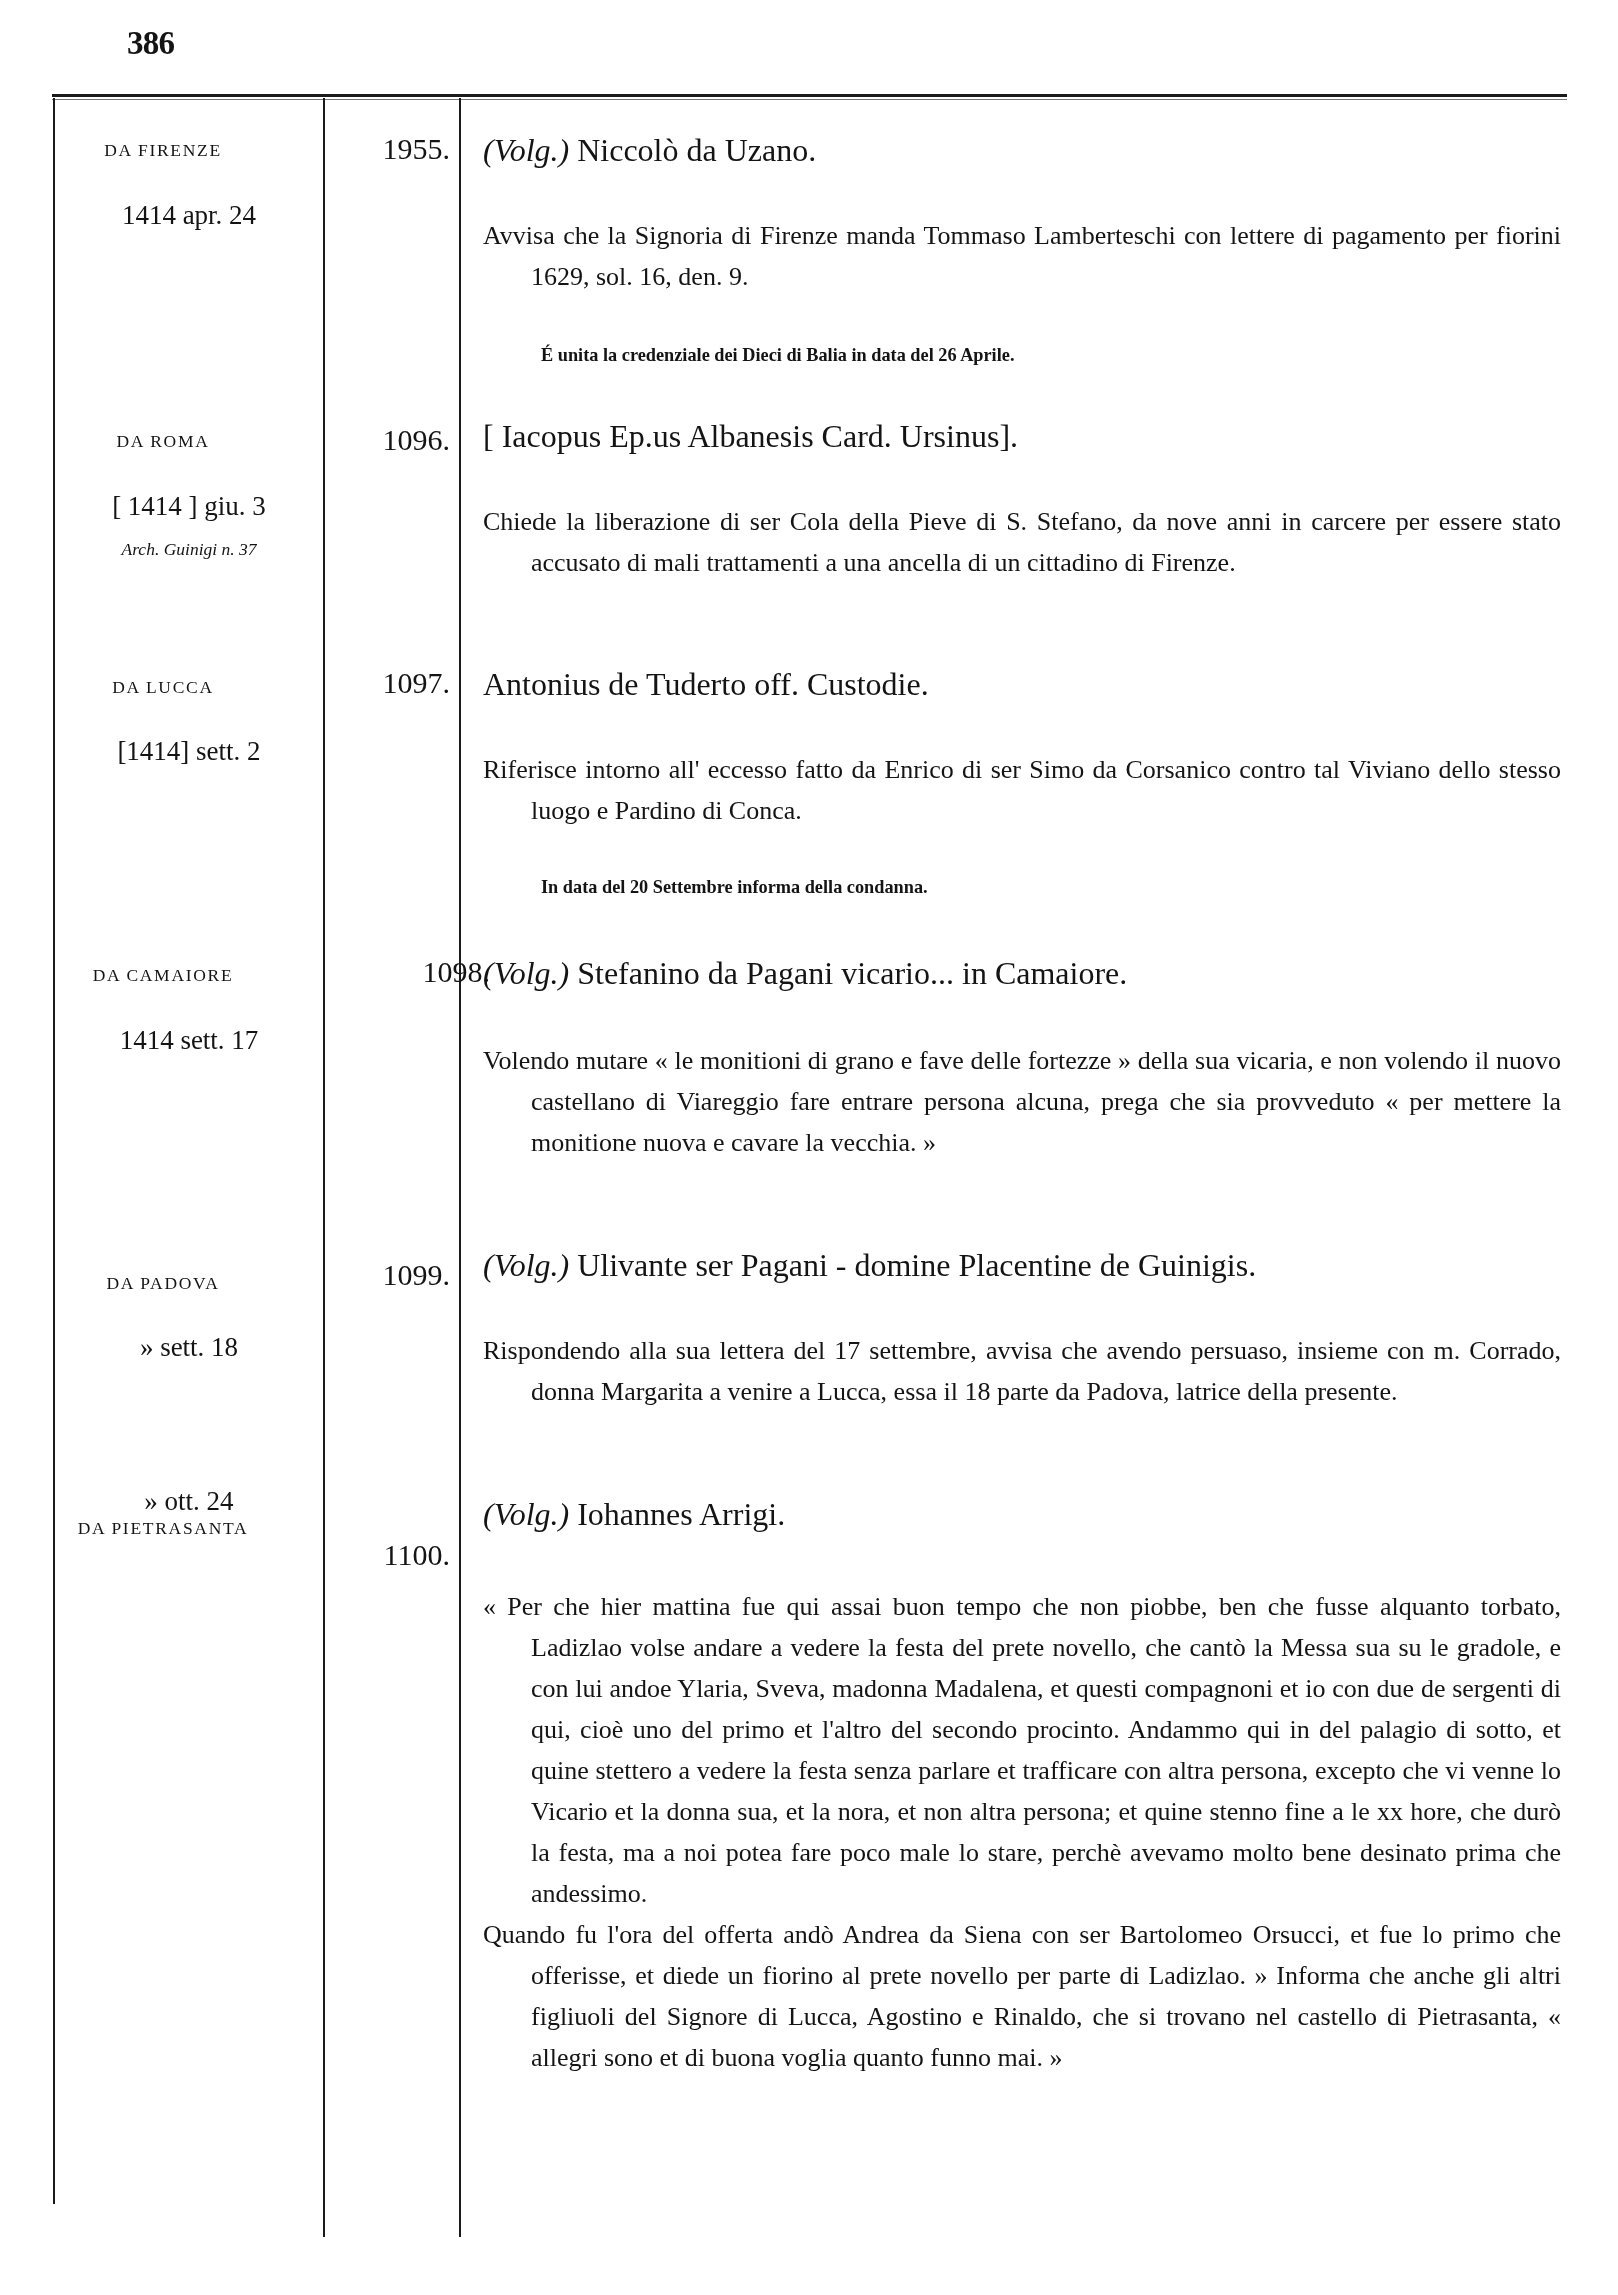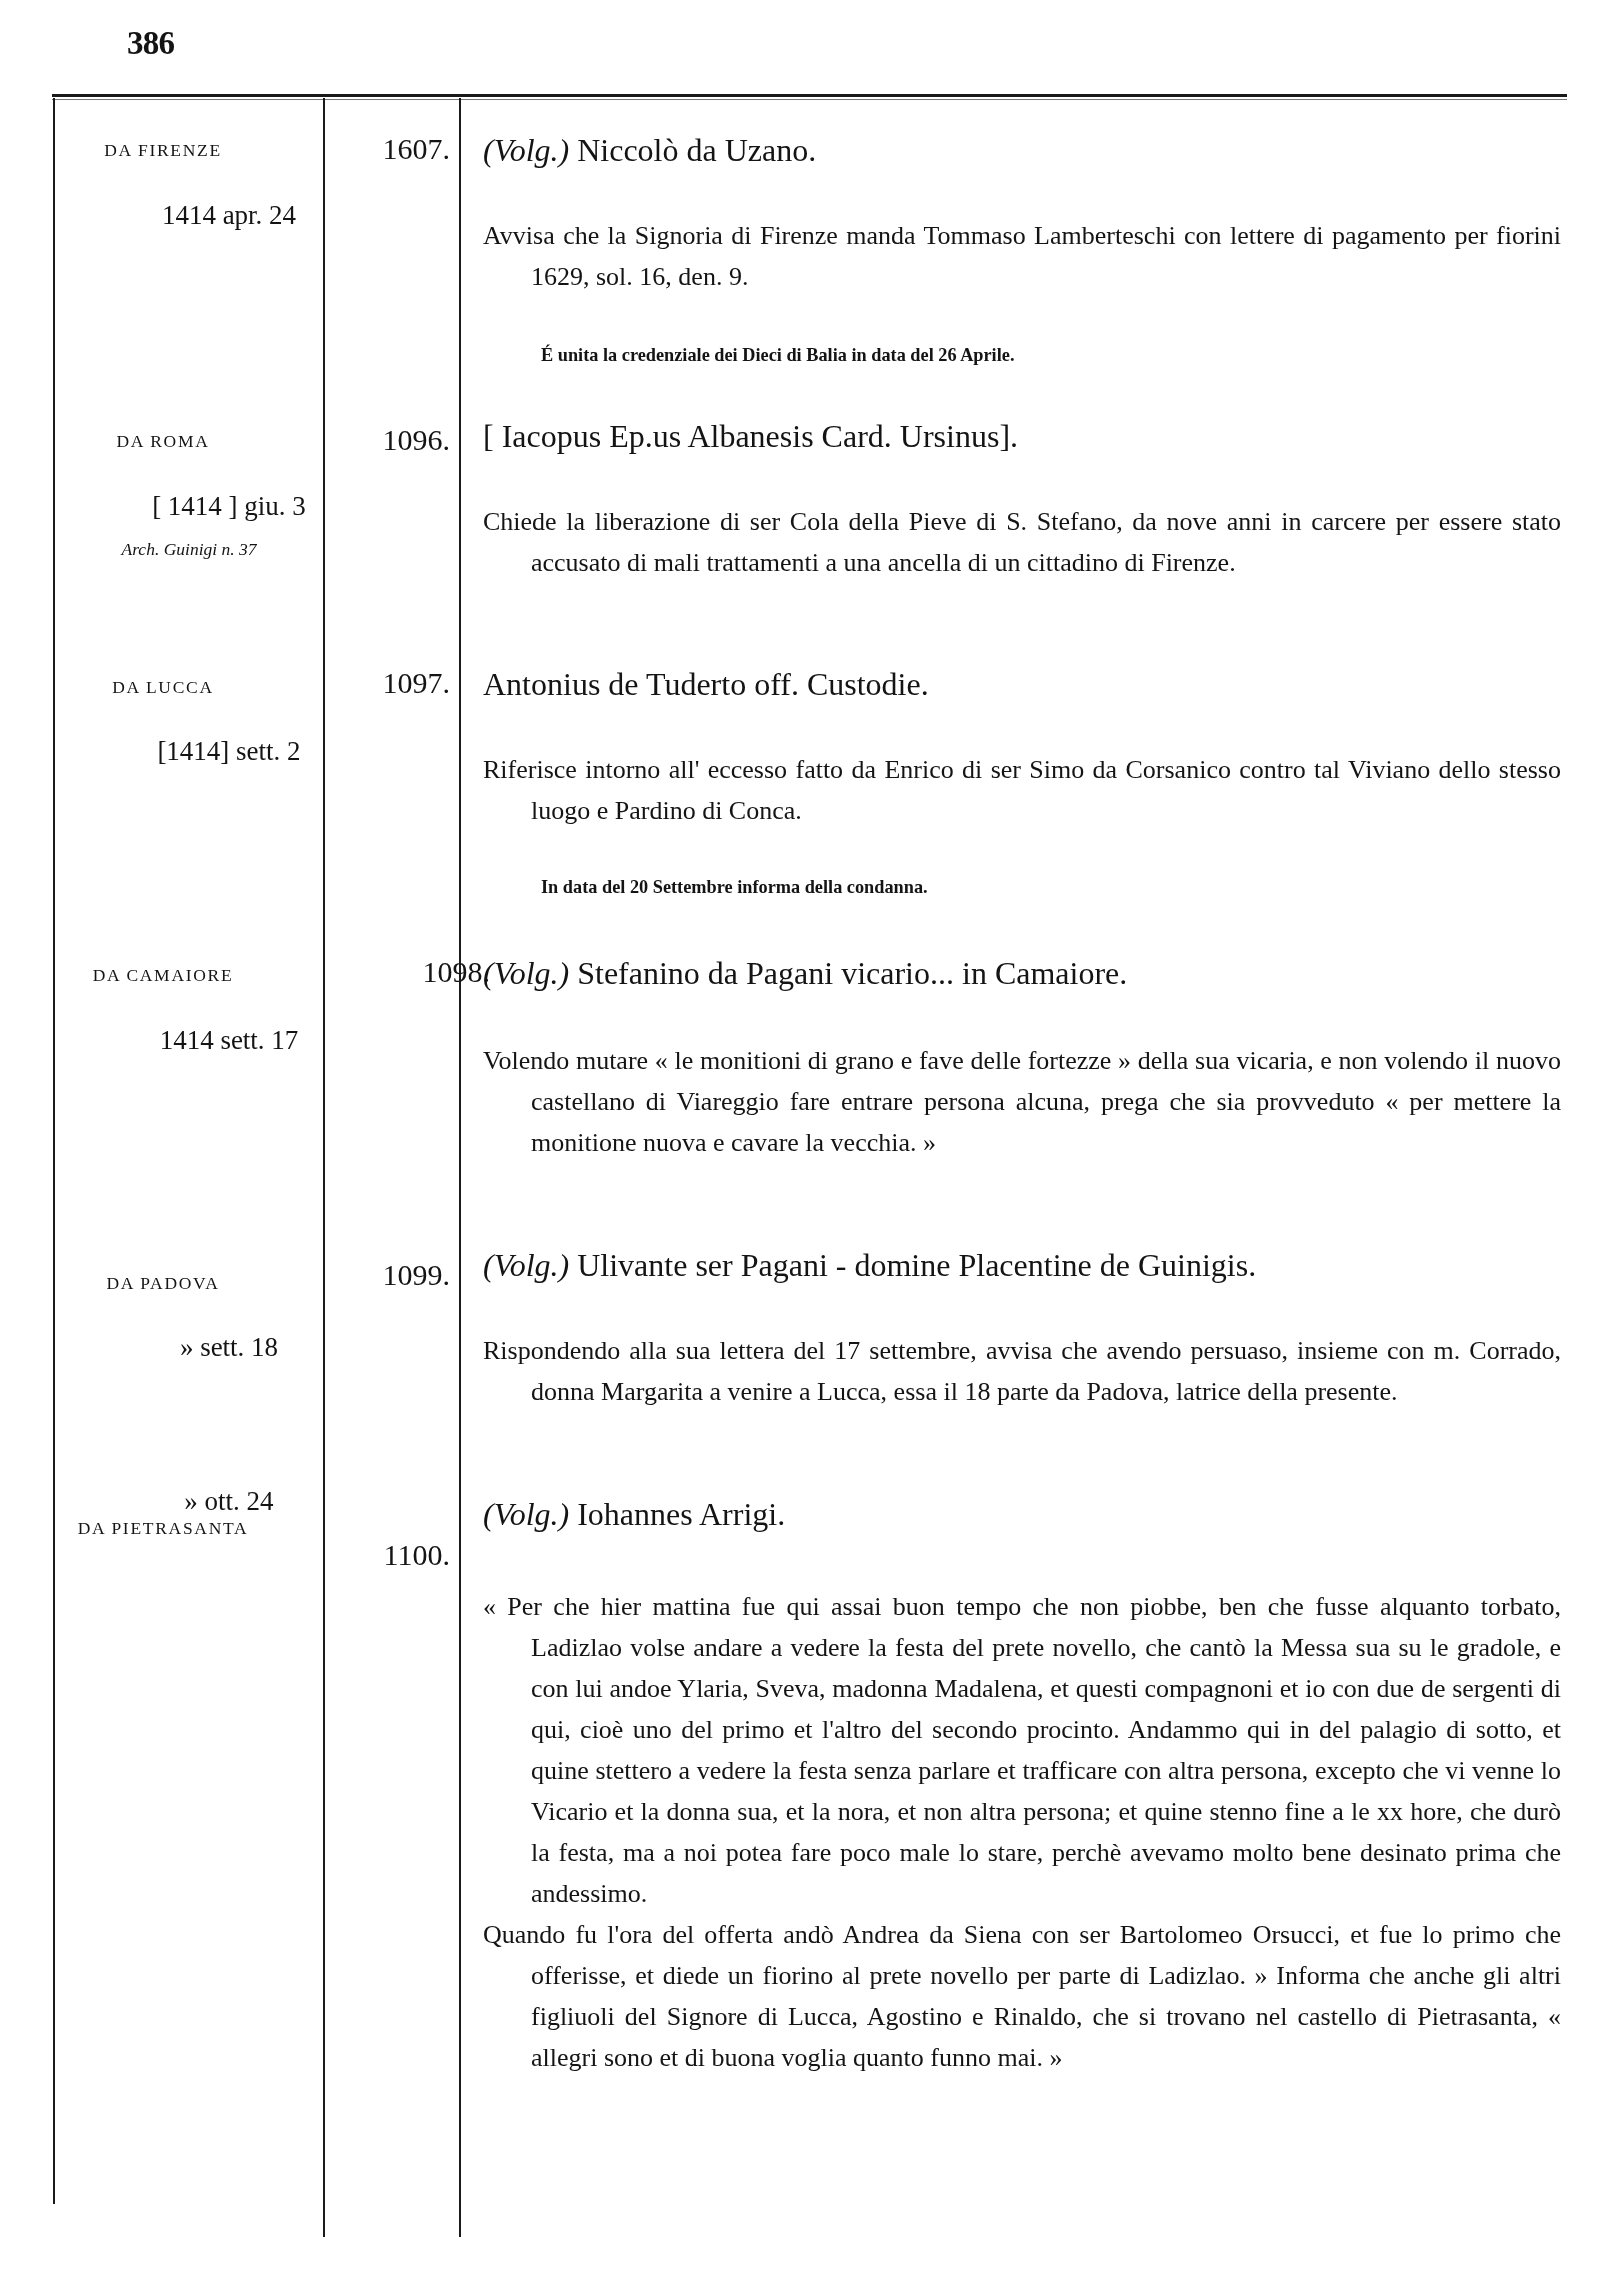--- a/index.html
+++ b/index.html
@@ -13,21 +13,21 @@
     .vrule { position: absolute; width: 1.7px; background: #1a1a1a; }
     .vrule.left { left: 53px; top: 98px; height: 2106px; }
     .vrule.mid { left: 323px; top: 98px; height: 2139px; }
     .vrule.right { left: 459px; top: 98px; height: 2139px; }
 
     .entry { position: absolute; left: 0; width: 1619px; }
     .place {
       position: absolute; left: 55px; width: 216px; text-align: center;
       font-size: 17.5px; letter-spacing: 1.7px; font-variant: small-caps; text-transform: uppercase;
     }
-    .date { position: absolute; left: 55px; width: 268px; text-align: center; font-size: 27px; padding-left: 40px; }
+    .date { position: absolute; left: 55px; width: 268px; text-align: center; font-size: 27px; }
     .archref { position: absolute; left: 55px; width: 268px; text-align: center; font-size: 17.5px; font-style: italic; }
     .num { position: absolute; left: 325px; width: 125px; text-align: right; font-size: 30px; }
     .heading { position: absolute; left: 483px; width: 1074px; font-size: 32px; }
     .heading .volg { font-style: italic; }
     .body-text {
       position: absolute; left: 483px; width: 1078px; font-size: 26px; line-height: 41px;
       text-align: justify; text-indent: -48px; padding-left: 48px; box-sizing: border-box;
     }
     .body-text p { margin: 0; text-indent: -48px; }
     .note { position: absolute; left: 541px; width: 999px; font-size: 18.3px; font-weight: bold; }
@@ -38,21 +38,21 @@
 <div class="page-number">386</div>
 <div class="top-rule"></div>
 <div class="top-rule-thin"></div>
 <div class="vrule left"></div>
 <div class="vrule mid"></div>
 <div class="vrule right"></div>
 
 <div class="entry" style="top:0;">
   <div class="place" style="top:140px;">DA FIRENZE</div>
   <div class="date" style="top:200px;">1414 apr. 24</div>
-  <div class="num" style="top:132px;">1607.</div>
+  <div class="num" style="top:132px;">1955.</div>
   <div class="heading" style="top:132px;">
     <span class="volg">(Volg.)</span><span> Niccolò da Uzano.</span>
   </div>
   <div class="body-text" style="top:215px;">
     <p>Avvisa che la Signoria di Firenze manda Tommaso Lamberteschi con lettere di pagamento per fiorini 1629, sol. 16, den. 9.</p>
   </div>
   <div class="note" style="top:345px;">É unita la credenziale dei Dieci di Balia in data del 26 Aprile.</div>
 </div>
 
 <div class="entry" style="top:0;">

